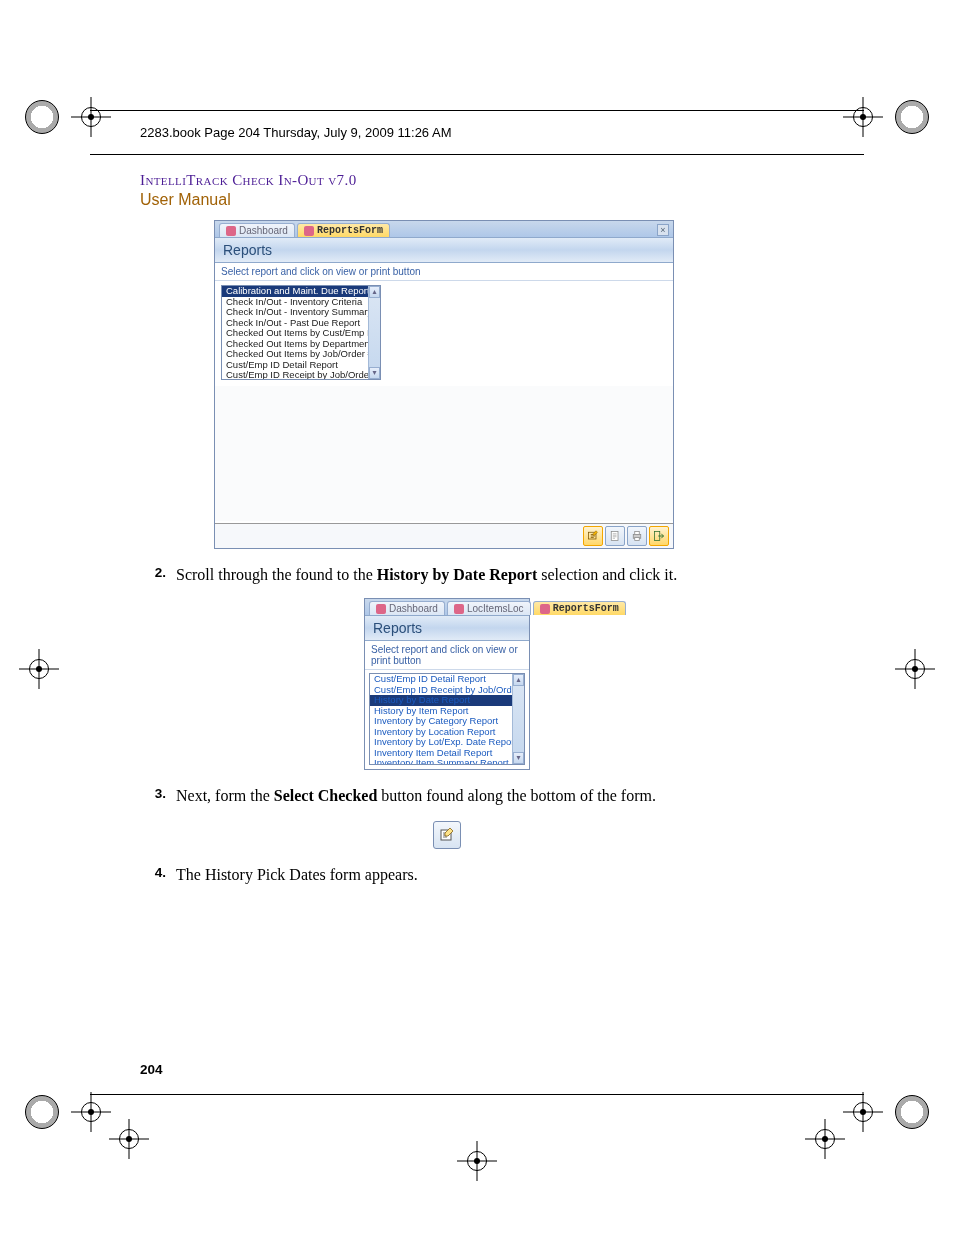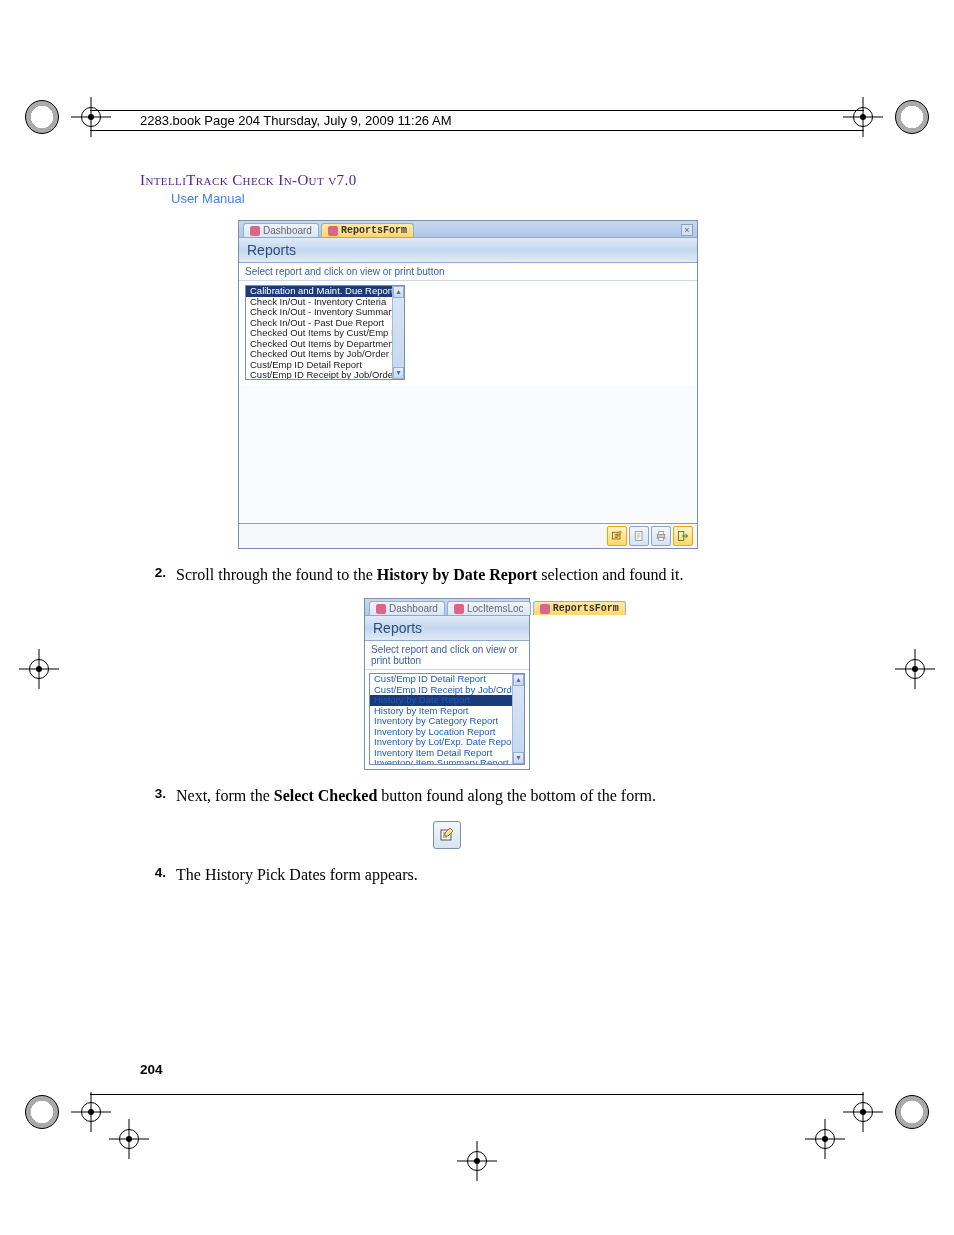--- a/index.html
+++ b/index.html
@@ -46,40 +46,39 @@
     .reg-target .dot {
       position: absolute; left: 50%; top: 50%;
       width: 6px; height: 6px; background: #000;
       border-radius: 50%; transform: translate(-50%, -50%);
     }
     .book-header {
       position: absolute;
       left: 90px; top: 110px; right: 90px;
       border-top: 1px solid #000;
       border-bottom: 1px solid #000;
-      padding: 2px 50px;
+      padding: 14px 50px;
       font-family: Arial, sans-serif;
       font-size: 13px;
     }
     .header-block {
       position: absolute;
       left: 140px; top: 172px;
     }
     .header-title {
       font-variant: small-caps;
       font-size: 15px;
       letter-spacing: 0.4px;
       color: #4c1d95;
     }
     .header-sub {
       font-family: Arial, sans-serif;
-      font-size: 13px;
-      color: #3b82f6;
+      font-size: 16px;
+      color: #a16207;
       margin-top: 2px;
-      margin-left: 31px;
     }
     .page-number {
       position: absolute;
       left: 140px; bottom: 158px;
       font-family: Arial, sans-serif;
       font-weight: bold;
       font-size: 13.5px;
     }
     .bottom-rule {
       position: absolute;
@@ -89,21 +88,21 @@
     .bottom-mark {
       position: absolute;
       left: 50%; bottom: 60px;
       transform: translateX(-50%);
     }
     .body-area {
       position: absolute;
       left: 140px; right: 200px; top: 220px;
     }
     .ui-window {
-      margin-left: 98px;
+      margin-left: 74px;
       width: 460px;
       border: 1px solid #7a8fb3;
       background: #fff;
       font-family: 'Segoe UI', Tahoma, sans-serif;
       font-size: 10px;
     }
     .ui-window .tabs {
       display: flex;
       background: linear-gradient(#c8d8ec, #aec7e8);
       padding: 2px 4px 0 4px;
@@ -392,21 +391,21 @@
               <path d="M7 8h7M11 5l3 3-3 3" fill="none" stroke="#2a6b2a" stroke-width="1.2"></path>
             </svg>
         </div>
       </div>
     </div>
   </div>
 
   <div class="step-row">
     <div class="step-num">2.</div>
     <div class="step-body">
-      <span>Scroll through the found to the </span><span class="b">History by Date Report</span><span> selection and found it.</span>
+      <span>Scroll through the found to the </span><span class="b">History by Date Report</span><span> selection and click it.</span>
     </div>
   </div>
 
   <div class="ui-window small">
     <div class="tabs">
       <div class="tab">
         <span class="tab-icon"></span>
         <span>Dashboard</span>
       </div>
       <div class="tab">

